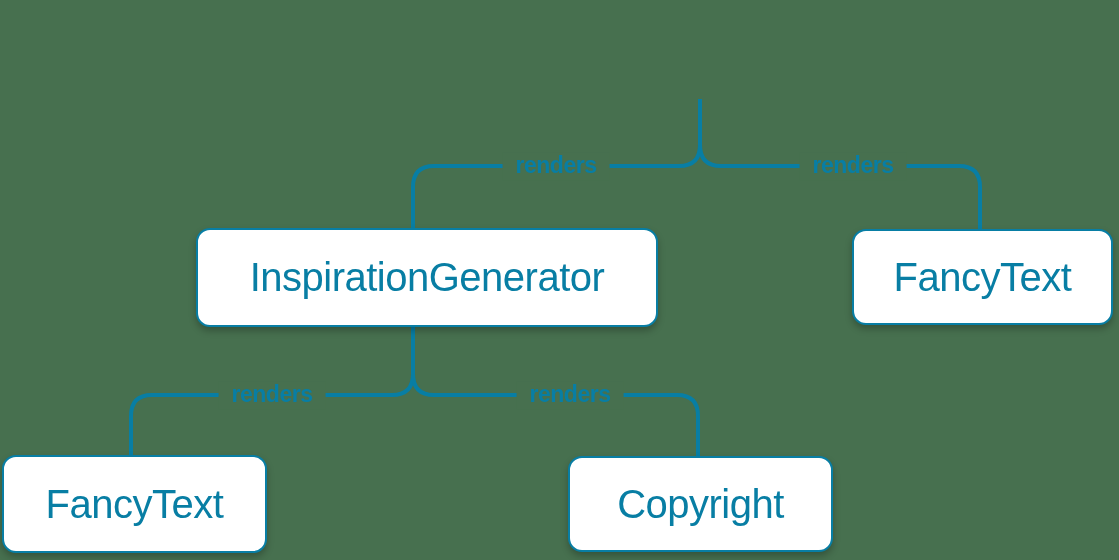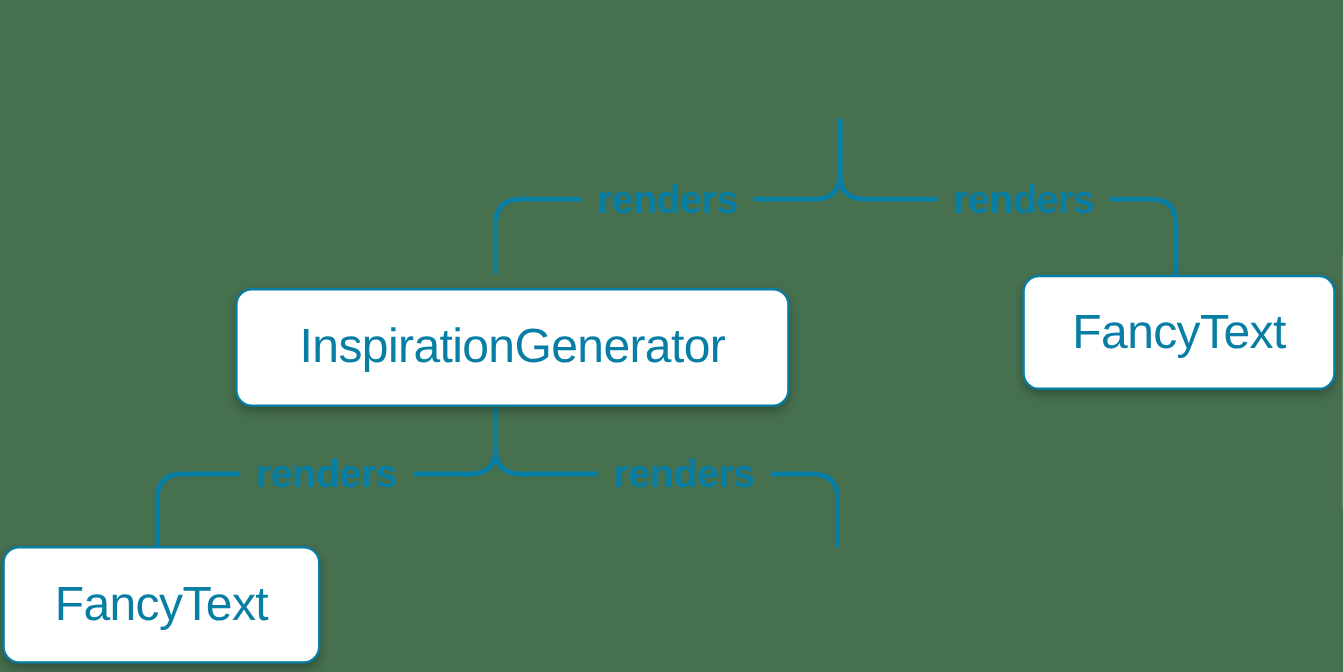--- a/index.html
+++ b/index.html
@@ -24,21 +24,21 @@
   .edges path {
     fill: none;
     stroke: var(--accent, #087EA4);
     stroke-width: 4;
   }
   .edge-label {
     position: absolute;
     transform: translate(-50%, -50%);
     background: var(--bg, #47704F);
     color: var(--accent, #087EA4);
-    font-size: 33px;
+    font-size: 23px;
     font-weight: 700;
     letter-spacing: -0.5px;
     padding: 0 13px;
     line-height: 1.2;
     white-space: nowrap;
   }
   .node {
     position: absolute;
     box-sizing: border-box;
     background: var(--node-fill, #ffffff);
@@ -48,21 +48,21 @@
     font-size: 40px;
     font-weight: 400;
     letter-spacing: -0.5px;
     display: flex;
     align-items: center;
     justify-content: center;
     white-space: nowrap;
     box-shadow: 0 4px 7px rgba(0, 0, 0, 0.25);
   }
   .node-app                  { left: 621px; top: 3px;   width: 159px; height: 96px; }
-  .node-inspiration          { left: 196px; top: 240px; width: 462px; height: 99px; }
+  .node-inspiration          { left: 196px; top: 228px; width: 462px; height: 99px; }
   .node-fancytext-right      { left: 852px; top: 229px; width: 261px; height: 96px; }
   .node-fancytext-left       { left: 2px;   top: 455px; width: 265px; height: 98px; }
   .node-copyright            { left: 568px; top: 456px; width: 265px; height: 96px; }
   .label-edge-0 { left: 556px; top: 166px; }
   .label-edge-1 { left: 853px; top: 166px; }
   .label-edge-2 { left: 272px; top: 395px; }
   .label-edge-3 { left: 570px; top: 395px; }
 </style>
 </head>
 <body>
@@ -77,14 +77,15 @@
   </svg>
 
   <div class="edge-label label-edge-0">renders</div>
   <div class="edge-label label-edge-1">renders</div>
   <div class="edge-label label-edge-2">renders</div>
   <div class="edge-label label-edge-3">renders</div>
 
   <div class="node node-inspiration">InspirationGenerator</div>
   <div class="node node-fancytext-right">FancyText</div>
   <div class="node node-fancytext-left">FancyText</div>
+  <div class="node node-copyright">Copyright</div>
 
 </div>
 
 </body></html>

